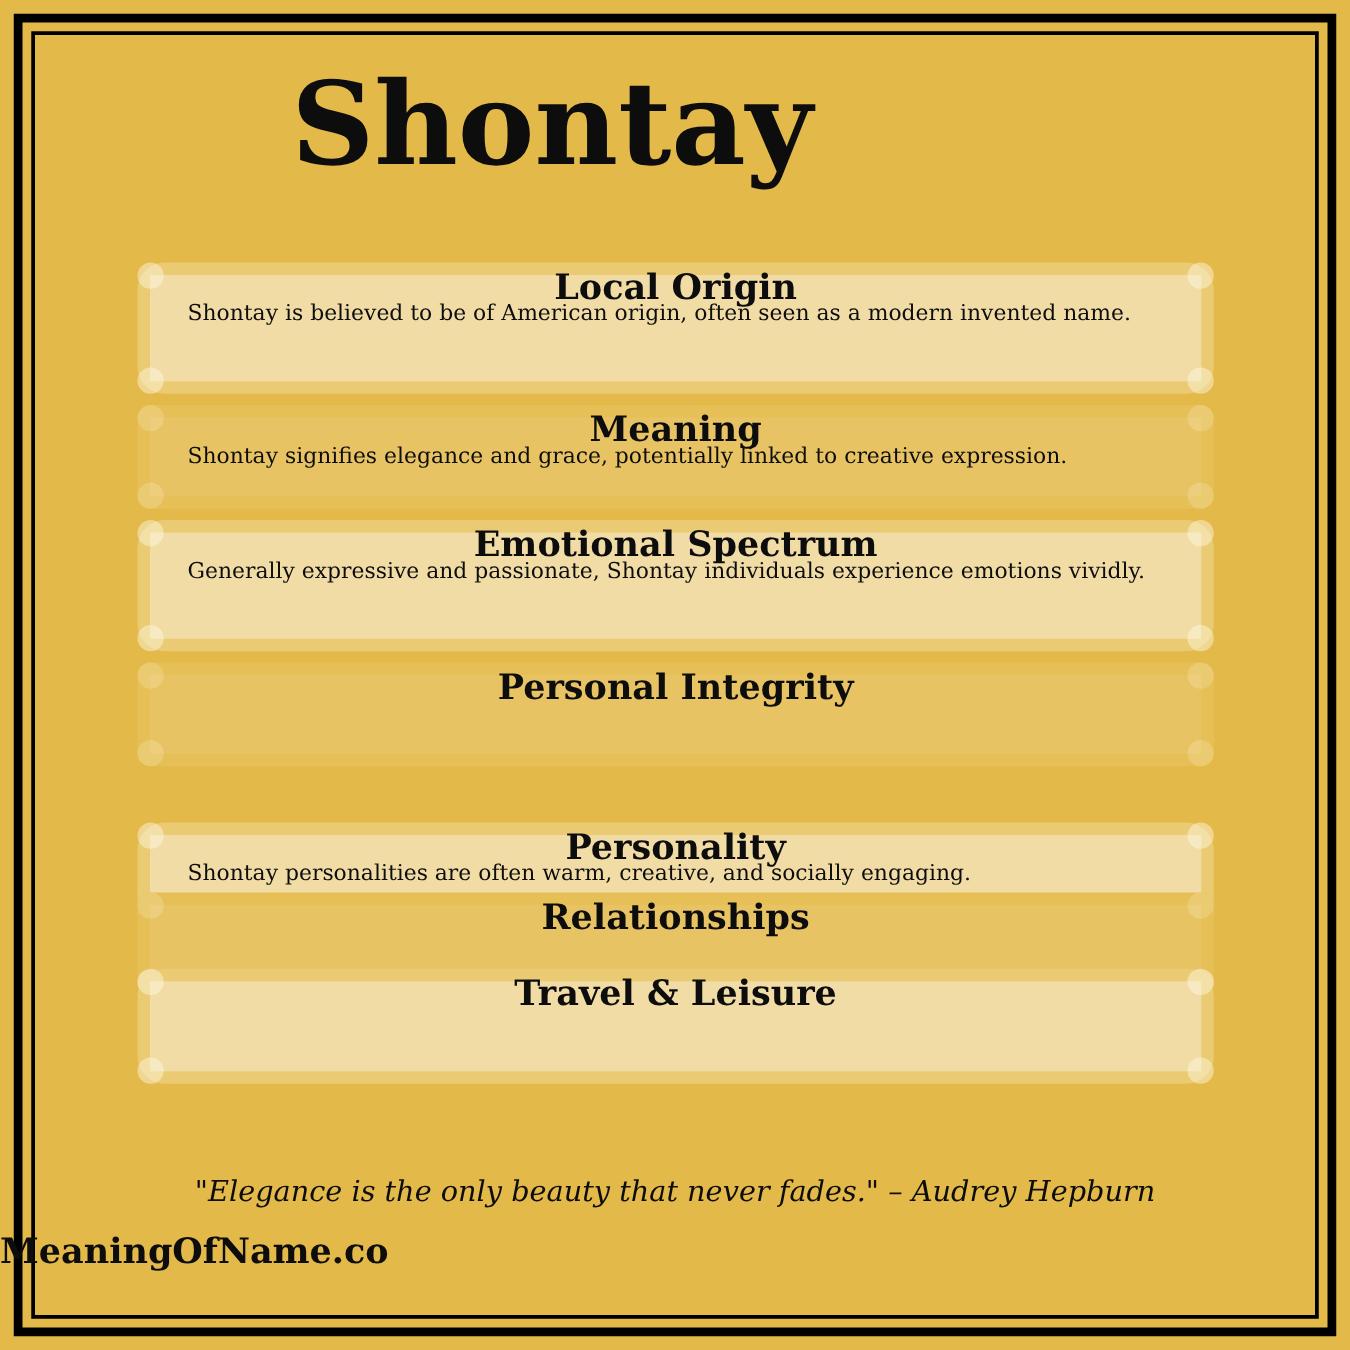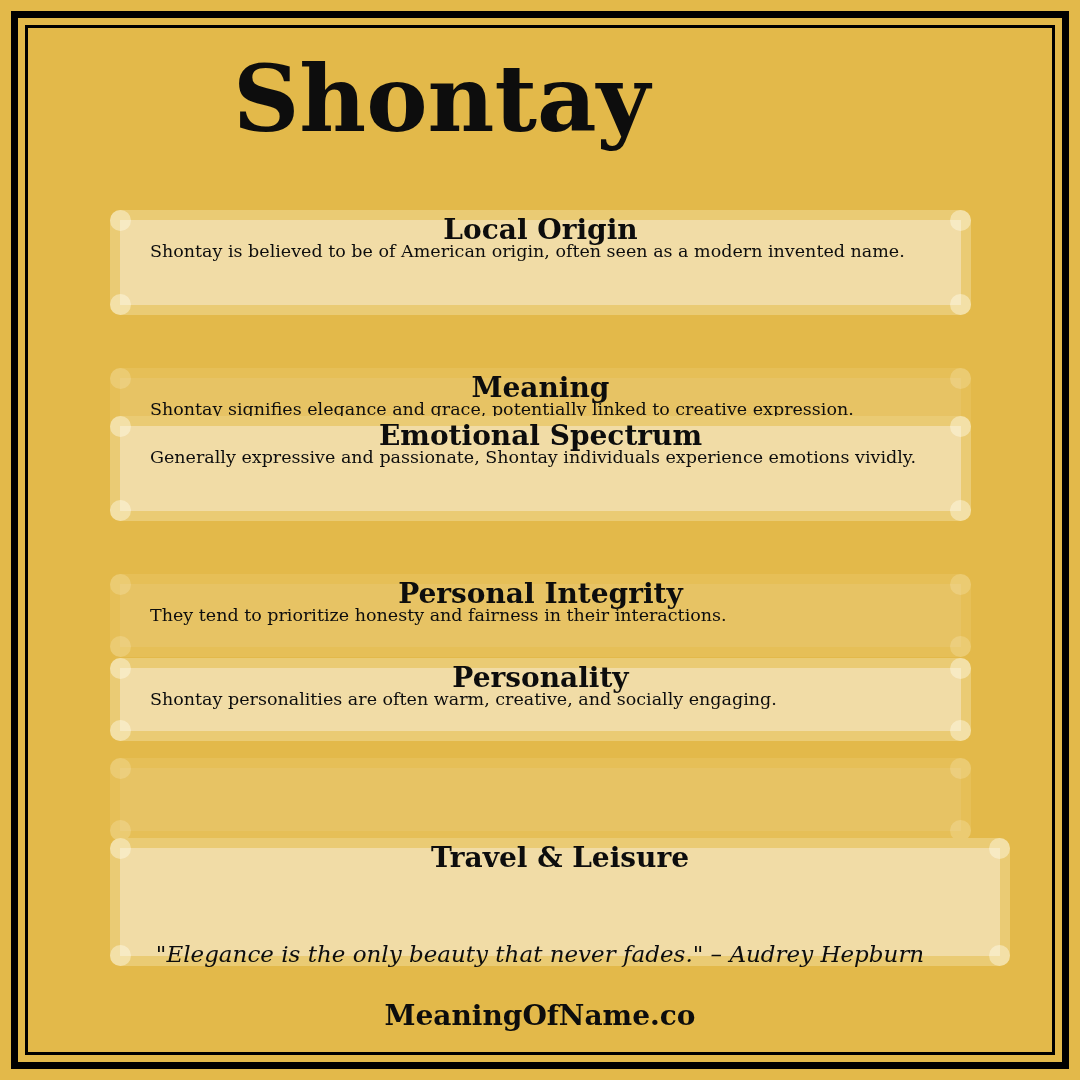--- a/index.html
+++ b/index.html
@@ -2,31 +2,31 @@
 <html><head>
 <meta charset="utf-8">
 <style>
   html, body { margin:0; padding:0; }
   body { width:1080px; height:1080px; background:#e3b94a; position:relative; overflow:hidden; font-family:"DejaVu Serif", serif; color:#0d0d0d; }
   .frame-outer { position:absolute; left:11px; top:11px; width:1058px; height:1058px; box-sizing:border-box; border:7px solid #000; }
   .frame-inner { position:absolute; left:25px; top:25px; width:1030px; height:1030px; box-sizing:border-box; border:3px solid #000; }
   .title { position:absolute; left:0; width:883px; top:44px; text-align:center; font-weight:bold; font-size:92px; line-height:110px; }
   .card { position:absolute; left:110px; width:861px; border-radius:10px; }
   .card .band { position:absolute; left:10px; right:10px; top:10px; bottom:10px; }
-  .card.light { background:#eacb74; }
+  .card.light { background:#eacb74;border-radius:22px; }
   .card.light .band { background:#f1dca6; }
-  .card.dark { background:#e6bf57;margin-top:44px; }
+  .card.dark { background:#e6bf57; }
   .card.dark .band { background:#e7c364; }
   .dot { position:absolute; width:21px; height:21px; border-radius:50%; background:rgba(255,250,230,0.45); }
   .card.dark .dot { background:rgba(255,245,215,0.22); }
   .dot.tl { left:0; top:0; } .dot.tr { right:0; top:0; } .dot.bl { left:0; bottom:0; } .dot.br { right:0; bottom:0; }
   .card-title { position:absolute; left:0; right:0; top:3px; text-align:center; font-weight:bold; font-size:28px; line-height:34px; }
   .card-text { position:absolute; left:40px; right:40px; top:30px; text-align:left; font-size:17.5px; line-height:22px; }
   .quote { position:absolute; left:0; width:1080px; top:938px; text-align:center; font-style:italic; font-size:23px; line-height:32px; }
-  .brand { position:absolute; left:0; width:1080px; top:983px; text-align:center; font-weight:bold; font-size:28px; line-height:36px;margin-top:15px; }
+  .brand { position:absolute; left:0; width:1080px; top:983px; font-weight:bold; font-size:28px; line-height:36px; }
 </style>
 </head>
 <body>
 
 <div class="frame-outer"></div>
 <div class="frame-inner"></div>
 
 <div class="title">Shontay</div>
 
 <div class="card light" style="top:210px;height:105px;">
@@ -59,42 +59,42 @@
   <div class="card-text">Generally expressive and passionate, Shontay individuals experience emotions vividly.</div>
 </div>
 
 <div class="card dark" style="top:530px;height:83px;">
   <div class="band"></div>
   <span class="dot tl"></span>
     <span class="dot tr"></span>
     <span class="dot bl"></span>
     <span class="dot br"></span>
   <div class="card-title">Personal Integrity</div>
-  <div class="card-text">They tend to prioritize honesty and fairness in their interactions.</div>
 </div>
 
 <div class="card light" style="top:622px;height:83px;margin-top:36px;">
   <div class="band"></div>
   <span class="dot tl"></span>
     <span class="dot tr"></span>
     <span class="dot bl"></span>
     <span class="dot br"></span>
   <div class="card-title">Personality</div>
   <div class="card-text">Shontay personalities are often warm, creative, and socially engaging.</div>
 </div>
 
 <div class="card dark" style="top:714px;height:83px;">
   <div class="band"></div>
   <span class="dot tl"></span>
     <span class="dot tr"></span>
     <span class="dot bl"></span>
     <span class="dot br"></span>
+  <div class="card-title">Relationships</div>
 </div>
 
-<div class="card light" style="top:838px;height:128px;padding-left:39px;">
+<div class="card light" style="top:775px;height:92px;">
   <div class="band"></div>
   <span class="dot tl"></span>
     <span class="dot tr"></span>
     <span class="dot bl"></span>
     <span class="dot br"></span>
   <div class="card-title">Travel &amp; Leisure</div>
 </div>
 
 <div class="quote">"Elegance is the only beauty that never fades." – Audrey Hepburn</div>
 <div class="brand">MeaningOfName.co</div>

